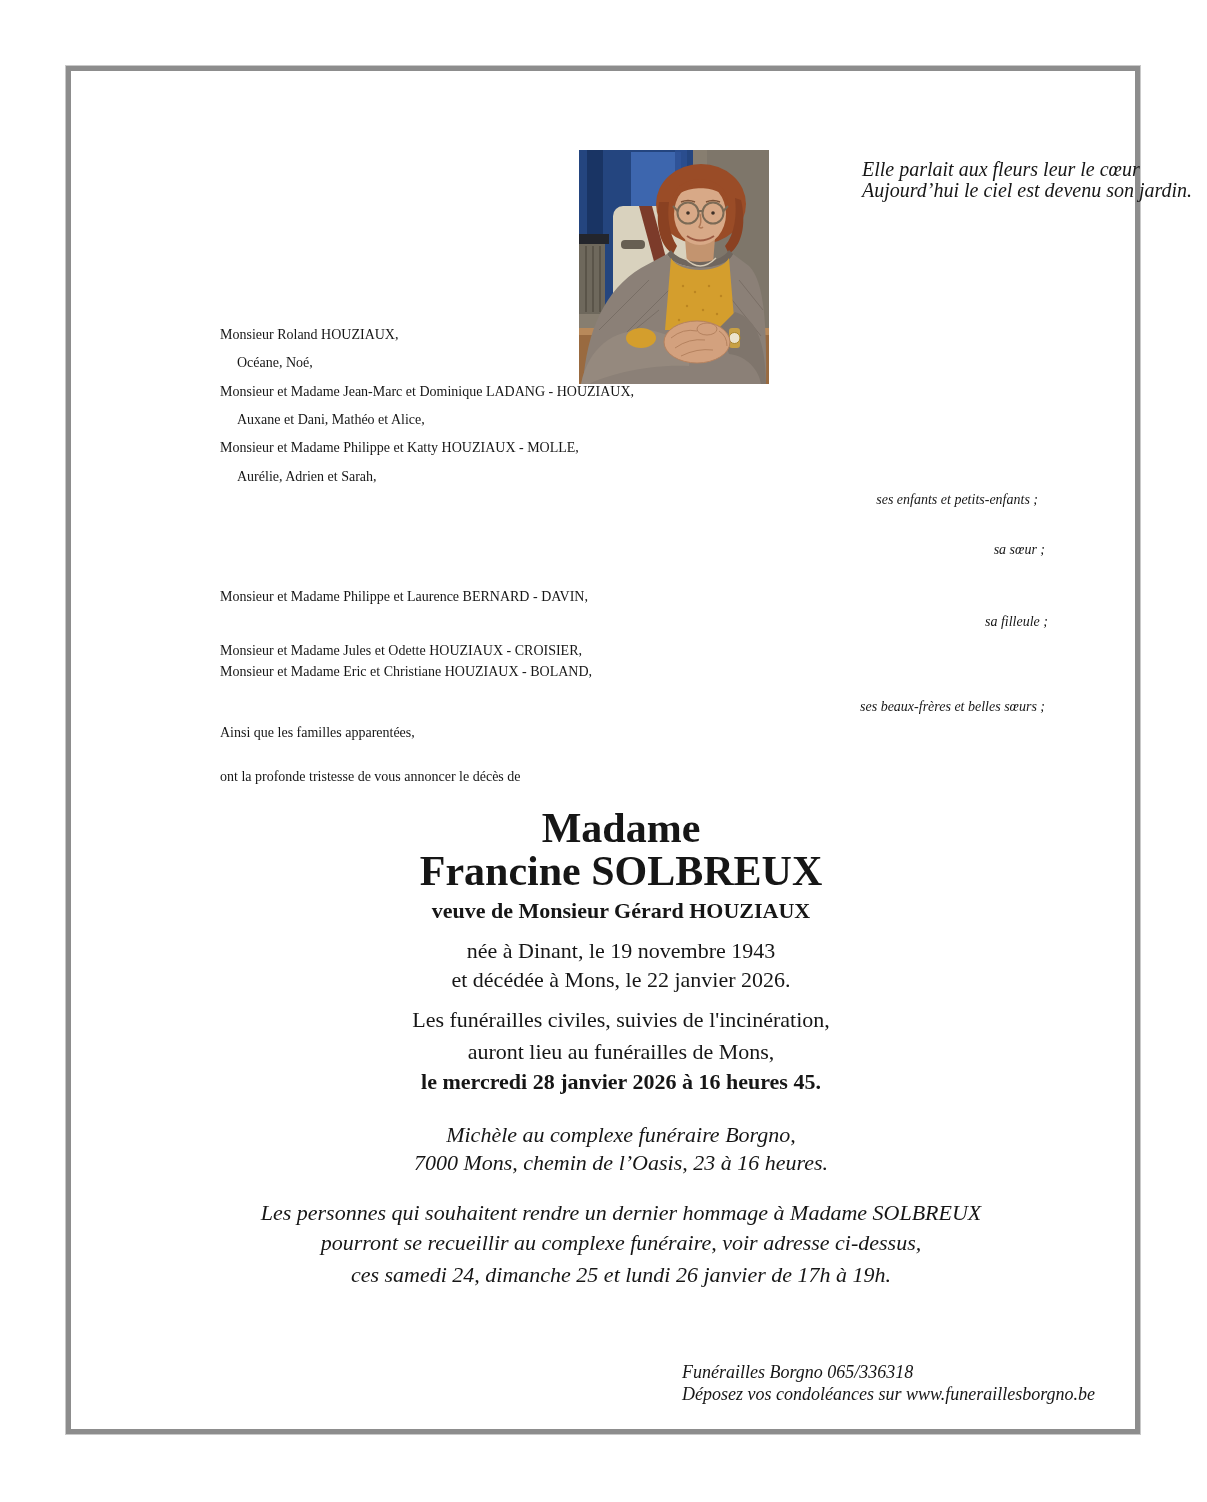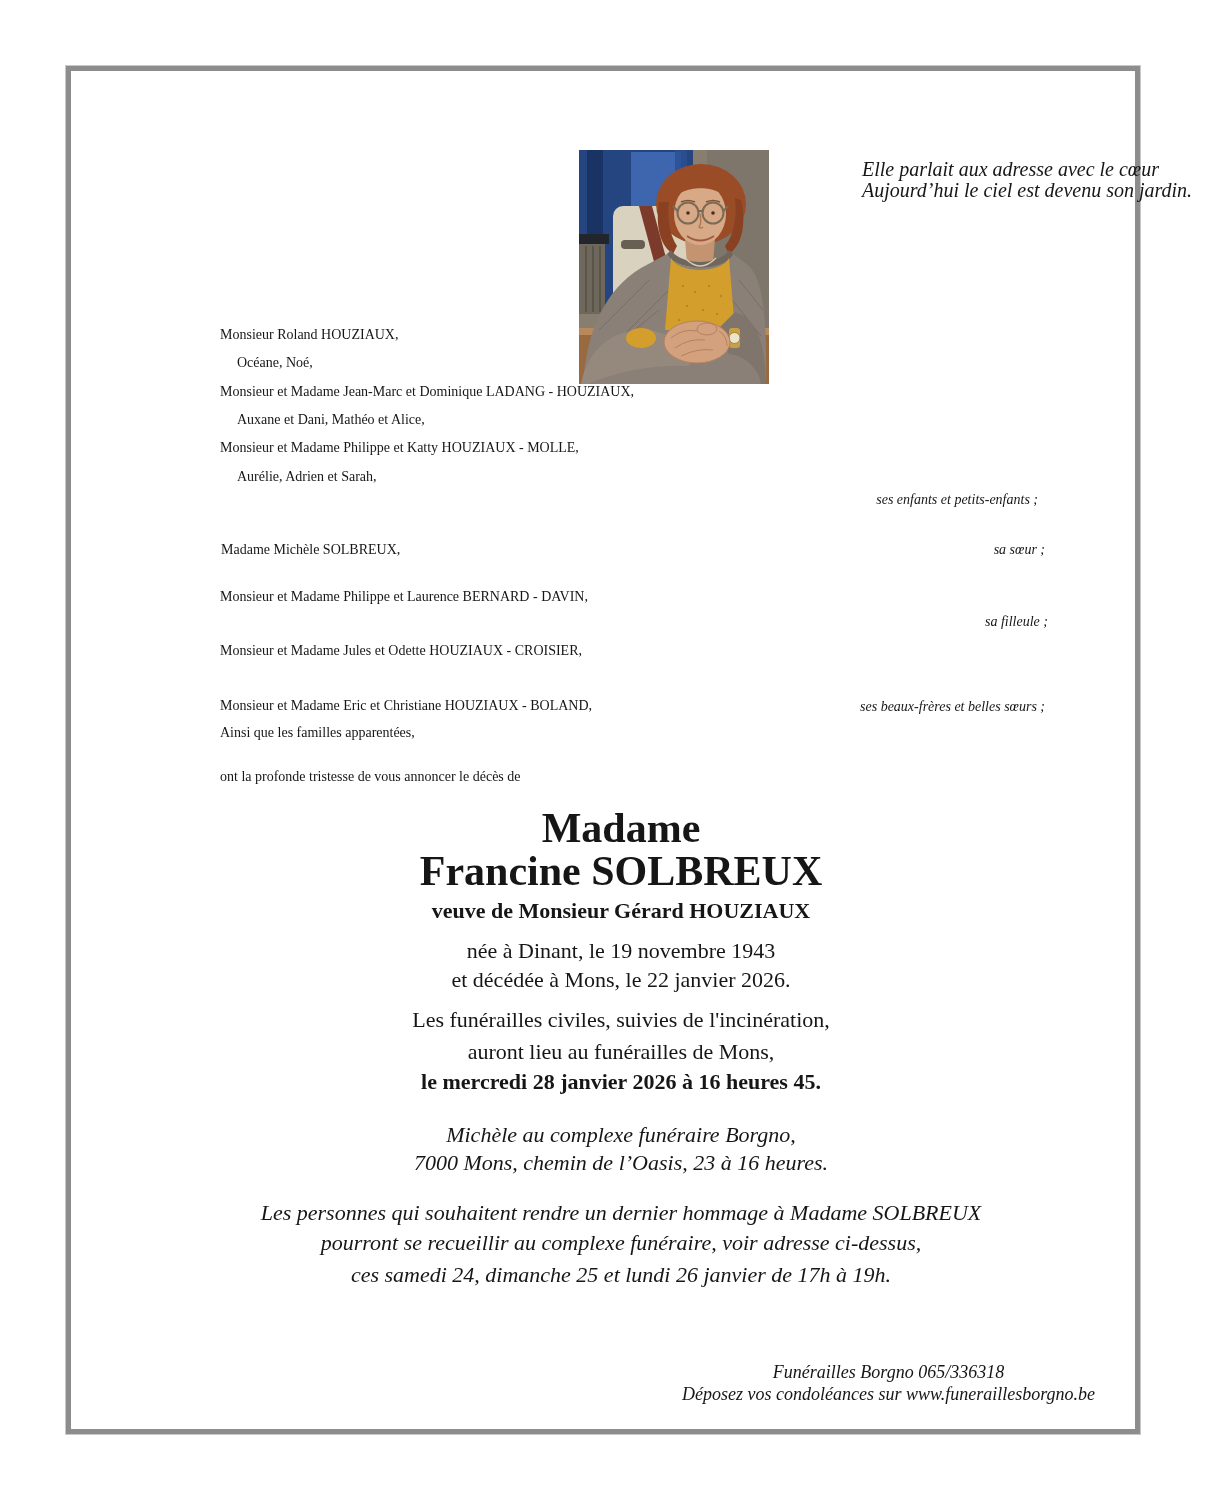--- a/index.html
+++ b/index.html
@@ -46,21 +46,21 @@
     left:107px;width:1028px;
     text-align:center;
     font-size:22px;line-height:27px;
     white-space:nowrap;
   }
   .t1{font-size:42px;line-height:46px;font-weight:bold;}
   .t3{font-size:22px;line-height:30px;font-weight:bold;}
   .footer{
     position:absolute;
     right:112px;top:1361px;
-    text-align:center;
+    text-align:left;
     font-style:italic;
     font-size:18px;line-height:22px;
     white-space:nowrap;
   }
 </style>
 </head>
 <body>
 
 <div class="page">
   <div class="frame">
@@ -144,41 +144,40 @@
         <ellipse cx="118" cy="192" rx="33" ry="21"></ellipse>
         <ellipse cx="128" cy="179" rx="10" ry="6"></ellipse>
         <path d="M92,188 Q104,178 118,181" fill="none"></path>
         <path d="M96,198 Q110,188 126,190" fill="none"></path>
         <path d="M102,206 Q118,198 134,200" fill="none"></path>
         <path d="M140,181 Q148,186 148,196" fill="none"></path>
       </g>
     </svg>
 
     <div class="quote">
-      <div>Elle parlait aux adresse avec le cœur</div>
+      <div>Elle parlait aux fleurs leur le cœur</div>
       <div>Aujourd’hui le ciel est devenu son jardin.</div>
     </div>
   </div>
 
   <div class="line" style="left:196px;top:321px">Monsieur Roland HOUZIAUX,</div>
   <div class="line" style="left:213px;top:349px">Océane, Noé,</div>
   <div class="line" style="left:196px;top:378px">Monsieur et Madame Jean-Marc et Dominique LADANG - HOUZIAUX,</div>
   <div class="line" style="left:213px;top:406px">Auxane et Dani, Mathéo et Alice,</div>
   <div class="line" style="left:196px;top:434px">Monsieur et Madame Philippe et Katty HOUZIAUX - MOLLE,</div>
   <div class="line" style="left:213px;top:463px">Aurélie, Adrien et Sarah,</div>
   <div class="line it" style="right:169px;top:486px">ses enfants et petits-enfants ;</div>
 
-  <div class="line" style="left:197px;top:536px">Madame Michèle SOLBREUX,</div>
   <div class="line it" style="right:162px;top:536px">sa sœur ;</div>
 
   <div class="line" style="left:196px;top:583px">Monsieur et Madame Philippe et Laurence BERNARD - DAVIN,</div>
   <div class="line it" style="right:159px;top:608px">sa filleule ;</div>
 
   <div class="line" style="left:196px;top:637px">Monsieur et Madame Jules et Odette HOUZIAUX - CROISIER,</div>
-  <div class="line" style="left:196px;top:692px">Monsieur et Madame Eric et Christiane HOUZIAUX - BOLAND,</div>
+  <div class="line" style="left:196px;top:658px">Monsieur et Madame Eric et Christiane HOUZIAUX - BOLAND,</div>
   <div class="line it" style="right:162px;top:693px">ses beaux-frères et belles sœurs ;</div>
 
   <div class="line" style="left:196px;top:719px">Ainsi que les familles apparentées,</div>
   <div class="line" style="left:196px;top:763px">ont la profonde tristesse de vous annoncer le décès de</div>
 
   <div class="ctr t1" style="top:805px">Madame</div>
   <div class="ctr t1" style="top:848px">Francine SOLBREUX</div>
   <div class="ctr t3" style="top:896px">veuve de Monsieur Gérard HOUZIAUX</div>
   <div class="ctr" style="top:937px">née à Dinant, le 19 novembre 1943</div>
   <div class="ctr" style="top:966px">et décédée à Mons, le 22 janvier 2026.</div>

